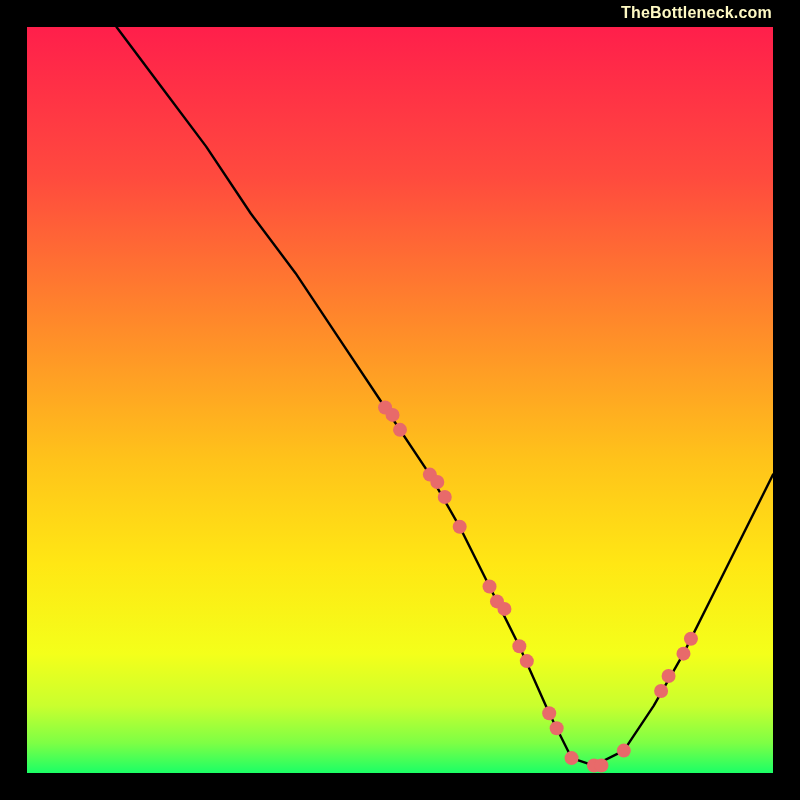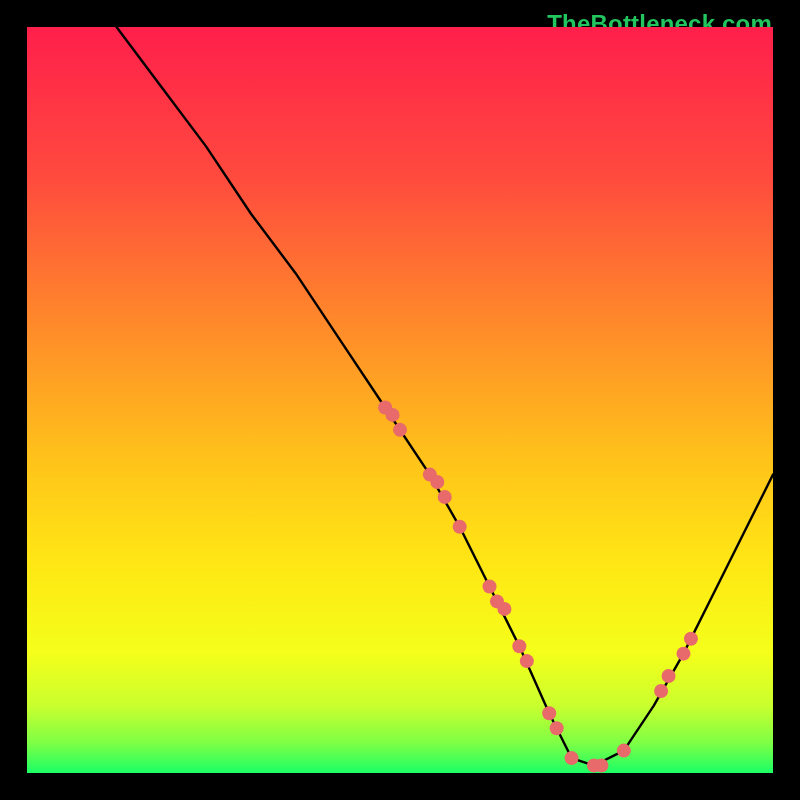--- a/index.html
+++ b/index.html
@@ -28,26 +28,26 @@
   .curve {
     position: absolute;
     left: 0;
     top: 0;
     width: 746px;
     height: 746px;
     pointer-events: none;
   }
   .watermark {
     position: absolute;
-    top: 10px;
+    top: 4px;
     right: 28px;
     font-family: Arial, Helvetica, sans-serif;
-    font-size: 24px;
+    font-size: 16px;
     font-weight: 600;
-    color: #22c55e;
+    color: #fef9c3;
     letter-spacing: 0.2px;
   }
 </style>
 </head>
 <body>
 
 <div class="watermark">TheBottleneck.com</div>
 
 <div class="frame">
   <svg class="gradient" viewBox="0 0 746 746" preserveAspectRatio="none">

